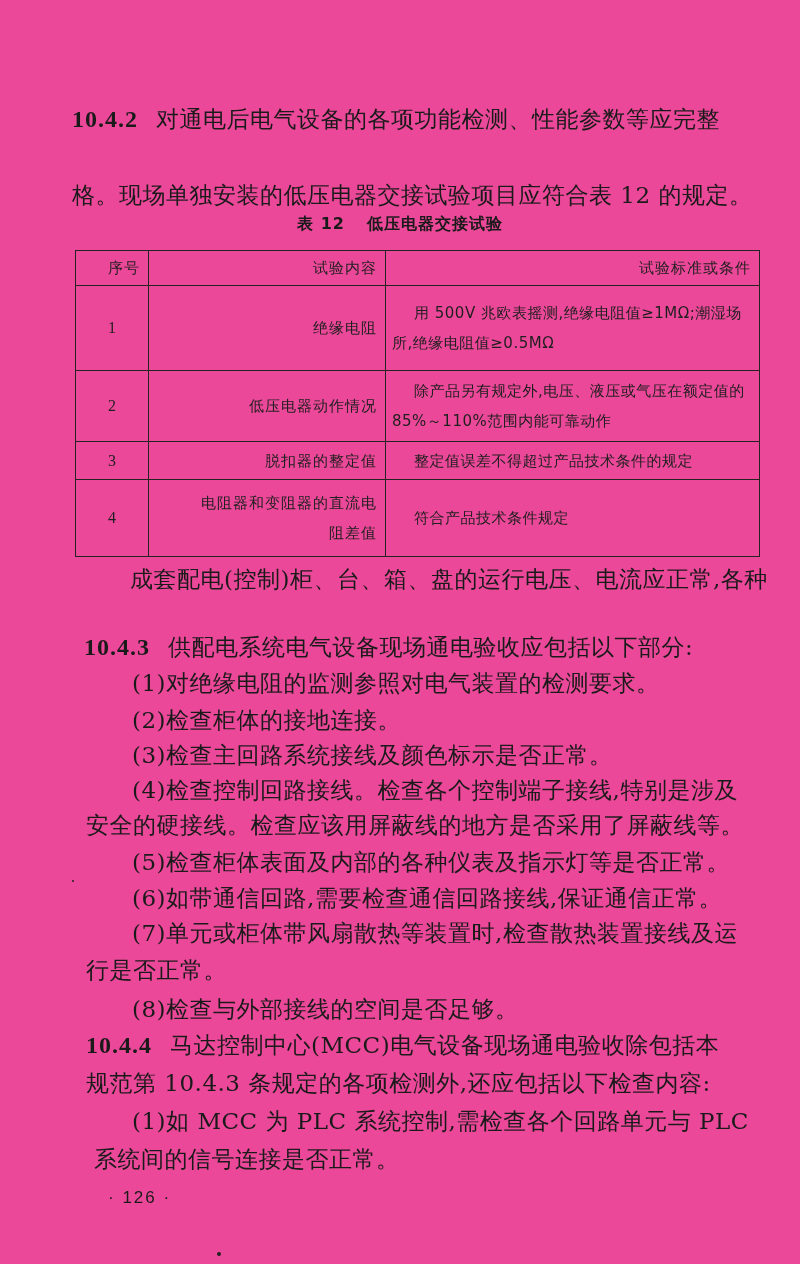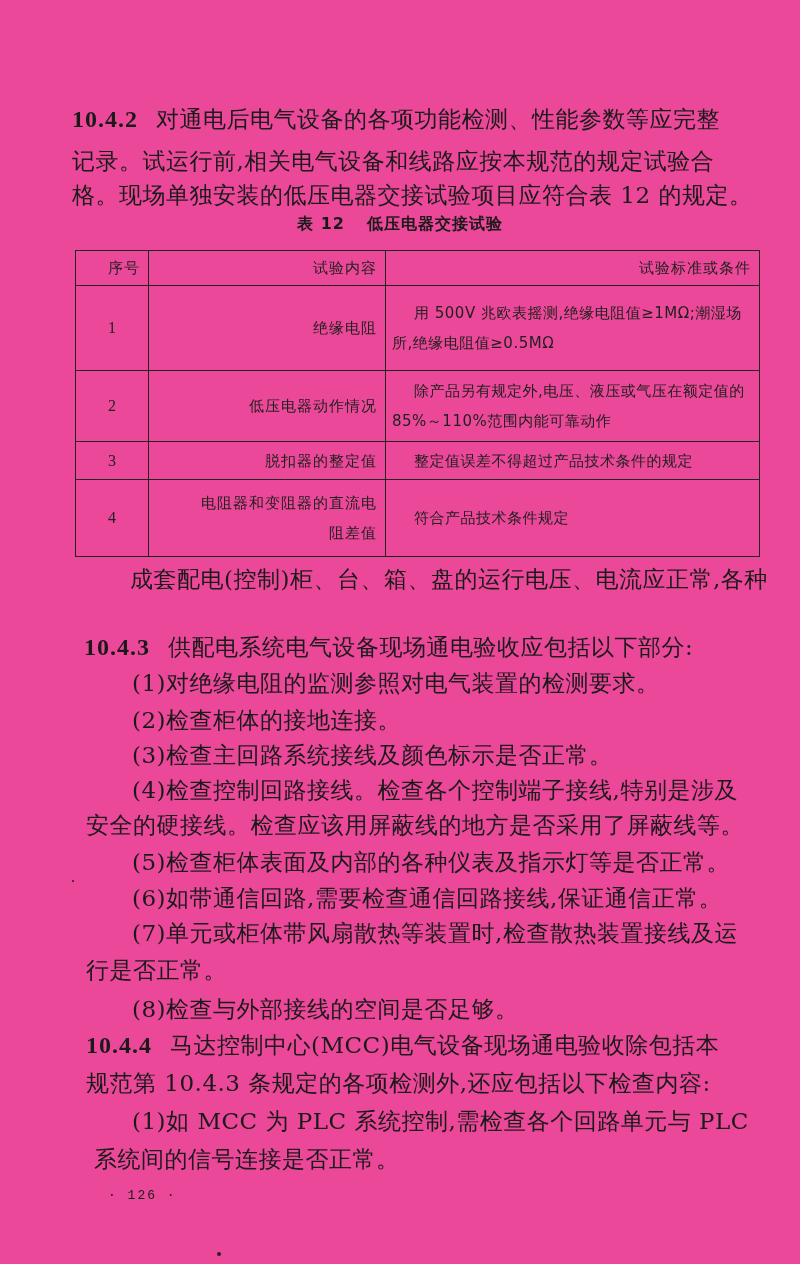--- a/index.html
+++ b/index.html
@@ -93,40 +93,39 @@
   table.spec td.cond.short { text-indent: 22px; }
   .r1 td { height: 84px; }
   .r2 td { height: 70px; }
   .r3 td { height: 37px; }
   .r4 td { height: 76px; }
 
   .pagenum {
     position: absolute;
     left: 108px;
     top: 1188px;
-    font-family: Liberation Mono, monospace;
-    font-size: 13px;
+    font-family: Liberation Sans, sans-serif;
+    font-size: 17px;
     letter-spacing: 2px;
   }
   .speck {
     position: absolute;
     width: 4px; height: 4px;
     background: #222;
     border-radius: 50%;
   }
 </style>
 </head>
 <body>
 
 <div class="page">
 
   <div class="line" style="left:72px; top:104px;">
     <span class="secnum">10.4.2</span><span>对通电后电气设备的各项功能检测、性能参数等应完整</span>
   </div>
-  <div class="line" style="left:72px; top:146px;">记录。试运行前,相关电气设备和线路应按本规范的规定试验合</div>
   <div class="line" style="left:72px; top:180px;">格。现场单独安装的低压电器交接试验项目应符合表 12 的规定。</div>
 
   <div class="caption">
     <span class="cap-num">表 12</span><span>低压电器交接试验</span>
   </div>
 
   <table class="spec">
     <thead>
       <tr>
         <th>序号</th>

